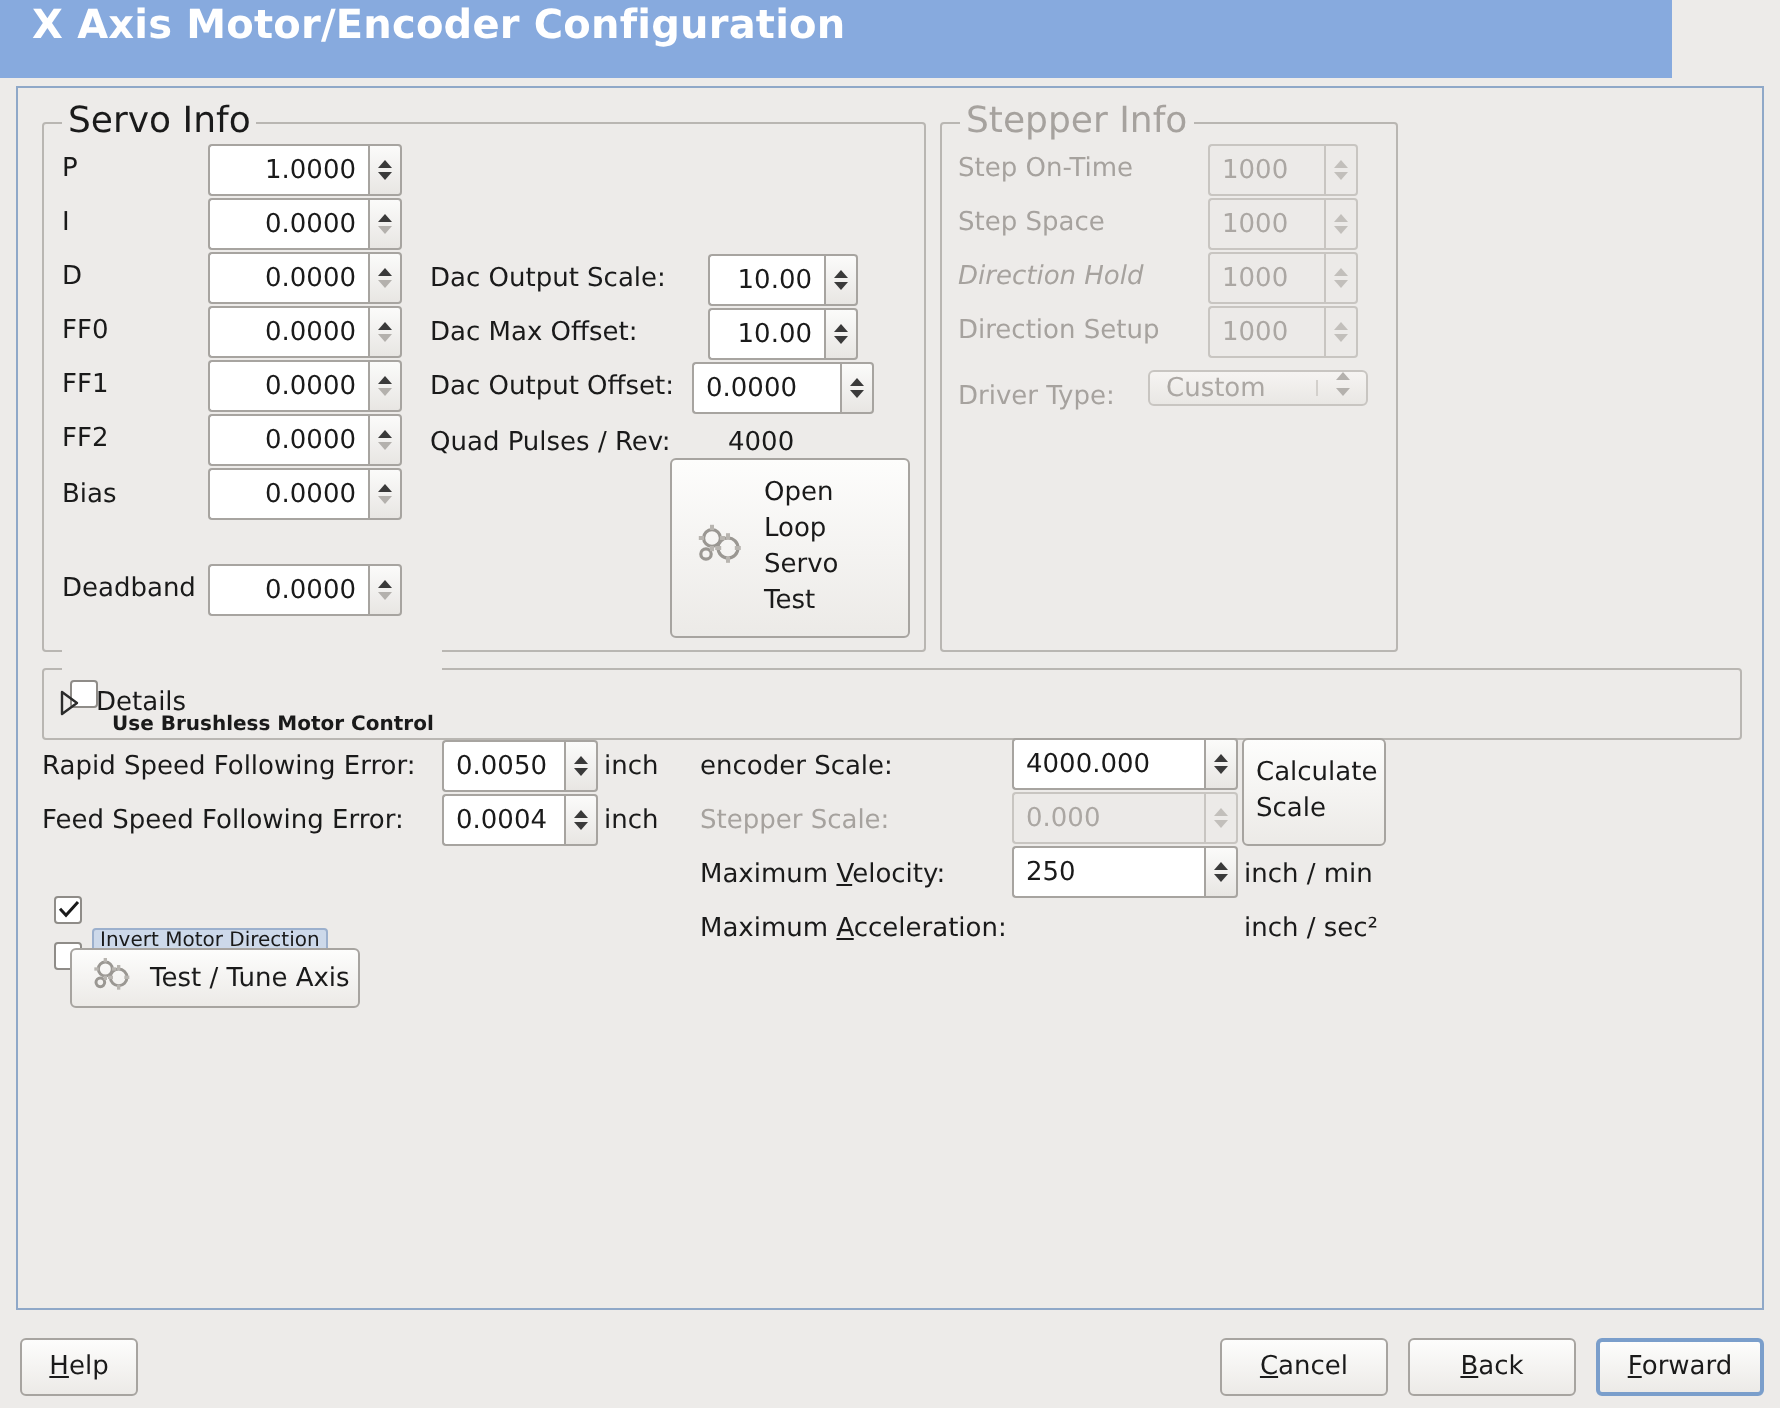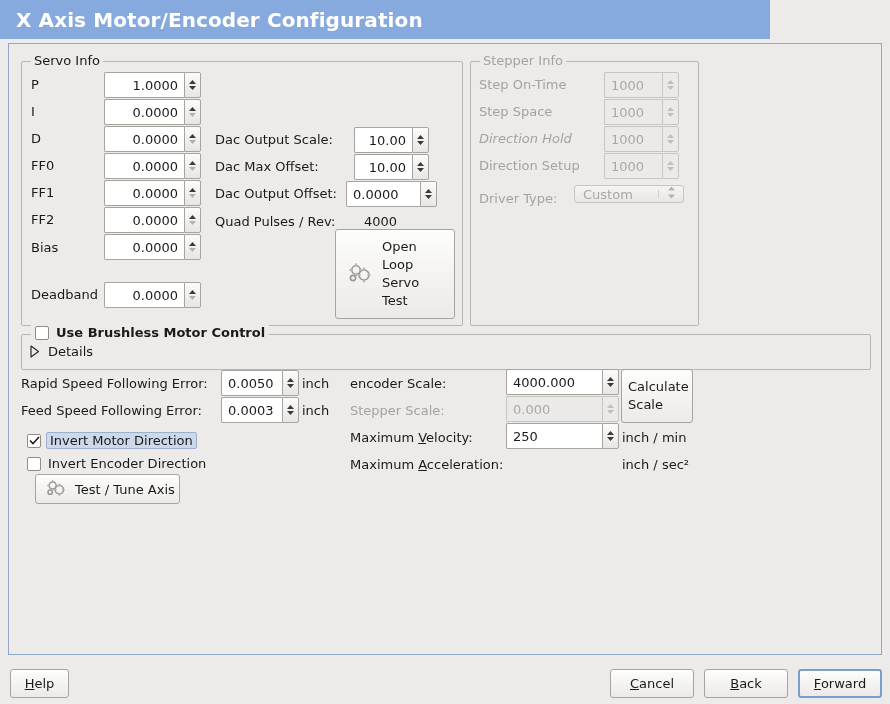--- a/index.html
+++ b/index.html
@@ -8,23 +8,23 @@
     background: #edebe9;
     font-family: "DejaVu Sans", "Liberation Sans", sans-serif;
     font-size: 13px;
     color: #1a1a1a;
     overflow: hidden;
   }
   * { box-sizing: border-box; }
 
   
   .titlebar {
-    position: absolute; left: 0; top: 0; width: 770px; height: 39px;
+    position: absolute; left: 0; top: 0; width: 836px; height: 39px;
     background: #87aade;
-    display: flex; align-items: center;
+    display: flex; 
   }
   .titlebar .title {
     color: #ffffff;
     font-size: 20px;
     font-weight: bold;
     padding-left: 16px;
     letter-spacing: 0.1px;
   }
 
   
@@ -38,21 +38,21 @@
   .frame {
     position: absolute;
     border: 1px solid #b9b6b2;
     border-radius: 2px;
   }
   .frame > .legend {
     position: absolute;
     top: -9px; left: 9px;
     background: #edebe9;
     padding: 0 3px;
-    font-size: 13px;
+    font-size: 18px;
     line-height: 15px;
   }
   .legend.disabled { color: #a6a29e; }
 
   
   .lbl { position: absolute; white-space: nowrap; font-size: 13px; color: #1a1a1a; }
   .lbl.dim { color: #a6a29e; }
   u { text-decoration: underline; }
 
   
@@ -121,21 +121,21 @@
   .chk { position: absolute; display: flex; align-items: center; }
   .chk .box {
     width: 14px; height: 14px;
     background: #ffffff;
     border: 1px solid #8f8c88;
     border-radius: 2px;
     display: flex; align-items: center; justify-content: center;
     flex: 0 0 auto;
   }
   .chk .box svg { display: block; }
-  .chk .txt { margin-left: 7px; font-size: 13px; white-space: nowrap; }
+  .chk .txt { margin-left: 7px; font-size: 10px; white-space: nowrap; margin-top: 32px; }
   .chk .txt.bold { font-weight: bold; }
   .chk .txt.sel {
     background: #cdd9ea;
     border: 1px solid #9cb0cd;
     border-radius: 2px;
     padding: 0px 3px;
     margin-left: 5px;
   }
 
   
@@ -486,21 +486,21 @@
           <svg width="9" height="6" viewBox="0 0 9 6">
             <path d="M4.5 5 L1 1 L8 1 Z" fill="#3a3a3a"></path>
           </svg>
         </span>
     </div>
   </div>
   <span class="lbl" style="left:293px; top:332px;">inch</span>
 
   <span class="lbl" style="left:12px; top:359px;">Feed Speed Following Error:</span>
   <div class="spin" style="left:212px; top:353px; width:78px;">
-    <div class="entry">0.0003</div>
+    <div class="entry">0.0004</div>
     <div class="arrows">
       <span class="ar">
           <svg width="9" height="6" viewBox="0 0 9 6">
             <path d="M4.5 1 L8 5 L1 5 Z" fill="#3a3a3a"></path>
           </svg>
         </span>
       <span class="ar">
           <svg width="9" height="6" viewBox="0 0 9 6">
             <path d="M4.5 5 L1 1 L8 1 Z" fill="#3a3a3a"></path>
           </svg>

